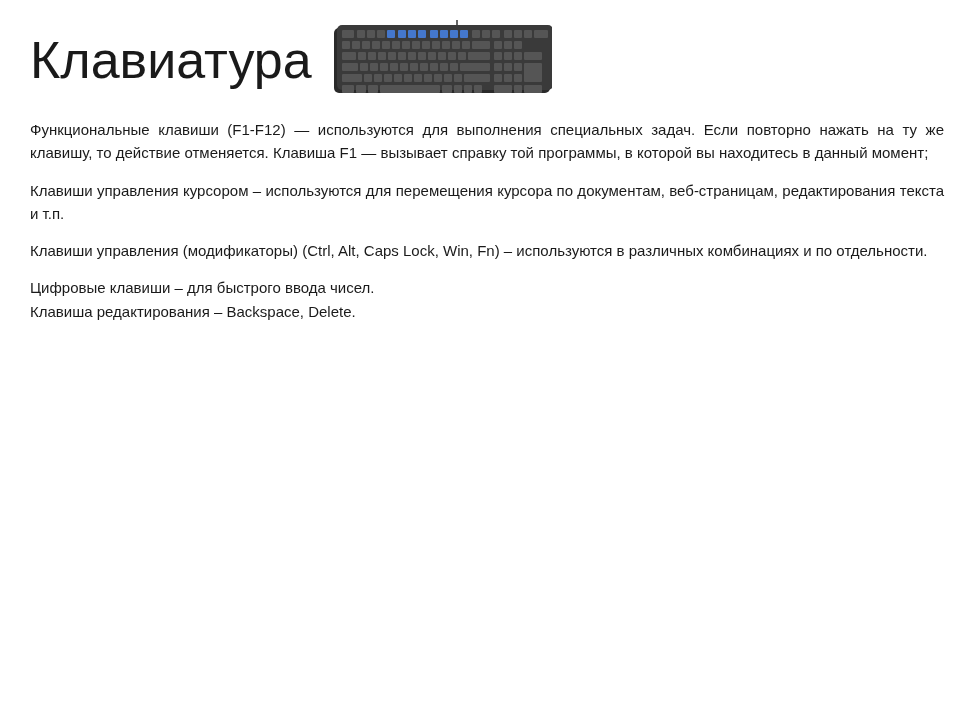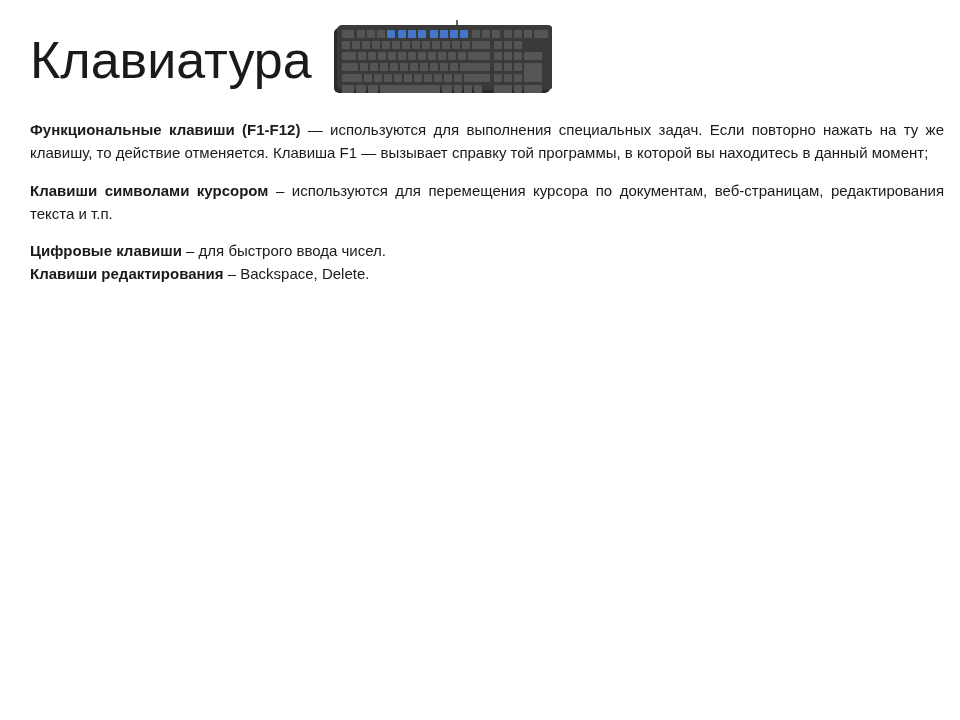--- a/index.html
+++ b/index.html
@@ -53,21 +53,21 @@
 
     .paragraph {
       margin-bottom: 14px;
     }
 
     .paragraph:last-child {
       margin-bottom: 0;
     }
 
     .bold {
-      font-weight: bold;
+      font-weight: normal;
     }
   </style>
 </head>
 <body>
 
 <div class="page">
 
   <div class="header">
     <h1 class="title">Клавиатура</h1>
 
@@ -184,24 +184,27 @@
 
   <div class="content">
 
     <div class="paragraph">
       <span class="bold">Функциональные клавиши (F1-F12)</span> — используются для выполнения специальных задач. Если повторно нажать на ту же клавишу, то действие отменяется. Клавиша F1 — вызывает справку той программы, в которой вы находитесь в данный момент;
     </div>
 
 
 
     <div class="paragraph">
-      <span class="bold">Клавиши символами курсором</span> – используются для перемещения курсора по документам, веб-страницам, редактирования текста и т.п.
-    </div>
-
+      <span class="bold">Клавиши управления курсором</span> – используются для перемещения курсора по документам, веб-страницам, редактирования текста и т.п.
+    </div>
+
+    <div class="paragraph">
+      <span class="bold">Клавиши управления (модификаторы)</span> (Ctrl, Alt, Caps Lock, Win, Fn) – используются в различных комбинациях и по отдельности.
+    </div>
 
     <div class="paragraph">
       <span class="bold">Цифровые клавиши</span> – для быстрого ввода чисел.<br>
-      <span class="bold">Клавиши редактирования</span> – Backspace, Delete.
+      <span class="bold">Клавиша редактирования</span> – Backspace, Delete.
     </div>
 
   </div>
 
 </div>
 
 </body></html>

